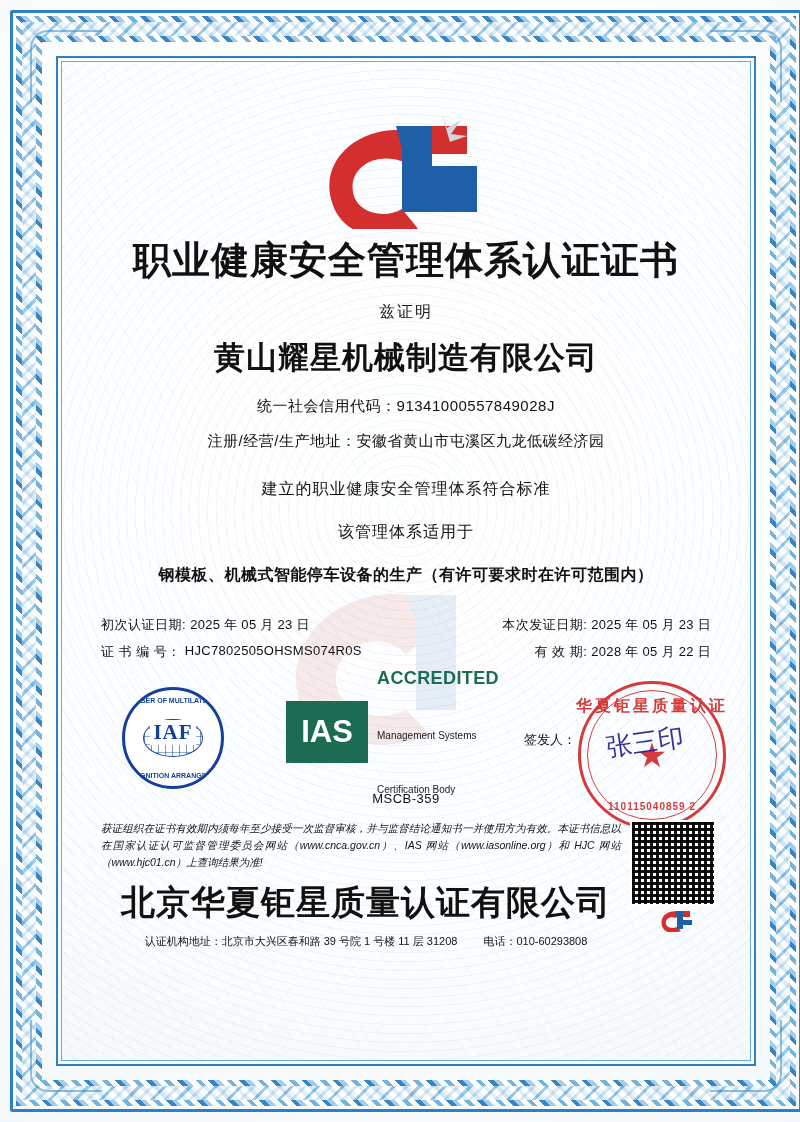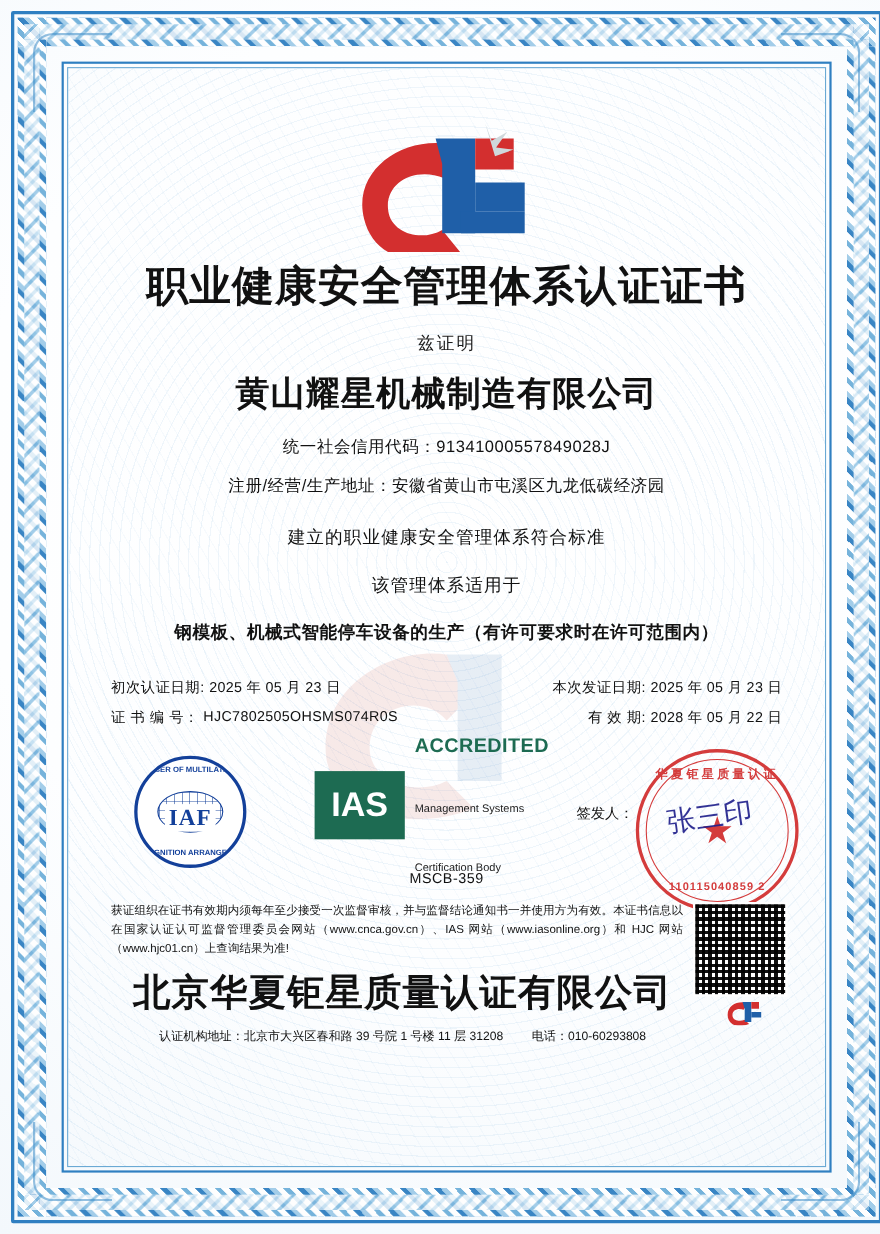--- a/index.html
+++ b/index.html
@@ -187,21 +187,21 @@
   }
   .iaf .ring-text span{position:absolute;white-space:nowrap;}
   .iaf .rt-top{top:7px;left:50%;transform:translateX(-50%);}
   .iaf .rt-bottom{bottom:7px;left:50%;transform:translateX(-50%);}
   .iaf .globe{
     width:58px;height:36px;border-radius:50%;
     background:
       repeating-linear-gradient(to right, rgba(19,64,154,.55) 0 1px, rgba(255,255,255,0) 1px 7px),
       repeating-linear-gradient(to bottom, rgba(19,64,154,.45) 0 1px, rgba(255,255,255,0) 1px 8px);
     border:1px solid #13409a;
-    display:flex;align-items:flex-end;justify-content:center;
+    display:flex;align-items:flex-start;justify-content:center;
   }
   .iaf .iaf-text{
     font-family:"Liberation Serif", serif;
     font-weight:bold;font-size:21px;color:#13409a;letter-spacing:1px;
     background:#fff;padding:0 3px;
   }
 
   .ias-block{
     position:absolute;left:200px;top:14px;
     display:flex;align-items:stretch;height:62px;
@@ -234,21 +234,21 @@
   }
   .seal .inner-ring{
     position:absolute;inset:6px;border:1px solid #cf2222;border-radius:50%;
   }
   .seal .star{
     position:absolute;left:50%;top:50%;transform:translate(-50%,-50%);
     color:#cf2222;font-size:34px;line-height:1;
   }
   .seal .seal-top{
     position:absolute;top:12px;left:50%;transform:translateX(-50%);
-    font-size:11px;color:#cf2222;font-weight:bold;letter-spacing:3px;white-space:nowrap;
+    font-size:16px;color:#cf2222;font-weight:bold;letter-spacing:3px;white-space:nowrap;
   }
   .seal .seal-bottom{
     position:absolute;bottom:14px;left:50%;transform:translateX(-50%);
     font-size:10px;color:#cf2222;font-weight:bold;letter-spacing:1px;white-space:nowrap;
   }
   .signature{
     position:absolute;left:520px;top:38px;
     font-family:"Liberation Serif", serif;
     font-size:26px;color:#1d1d8a;
     transform:rotate(-8deg);
@@ -268,20 +268,21 @@
     position:relative;
     display:flex;flex-direction:column;align-items:center;
   }
   .note{
     width:520px;
     font-size:10.5px;
     line-height:1.6;
     color:#111;
     text-align:justify;
     margin-right:90px;
+    font-style:italic;
   }
   .org-name{
     margin-top:10px;
     font-size:34px;font-weight:bold;color:#111;letter-spacing:1px;
     margin-right:80px;
   }
   .addr{
     margin-top:8px;
     font-size:11px;color:#111;
     display:flex;gap:26px;

